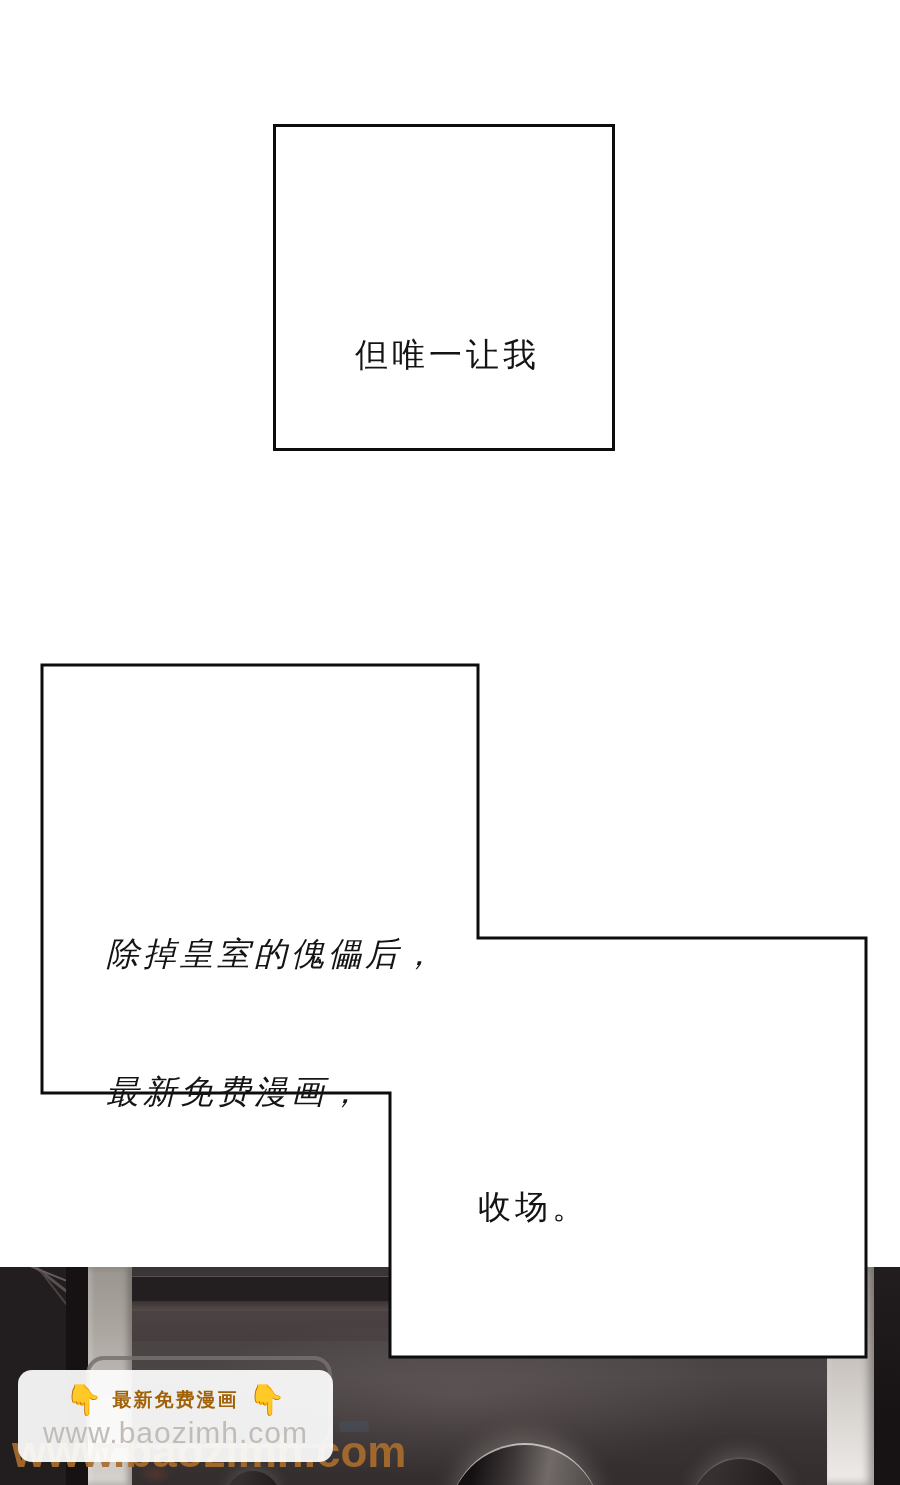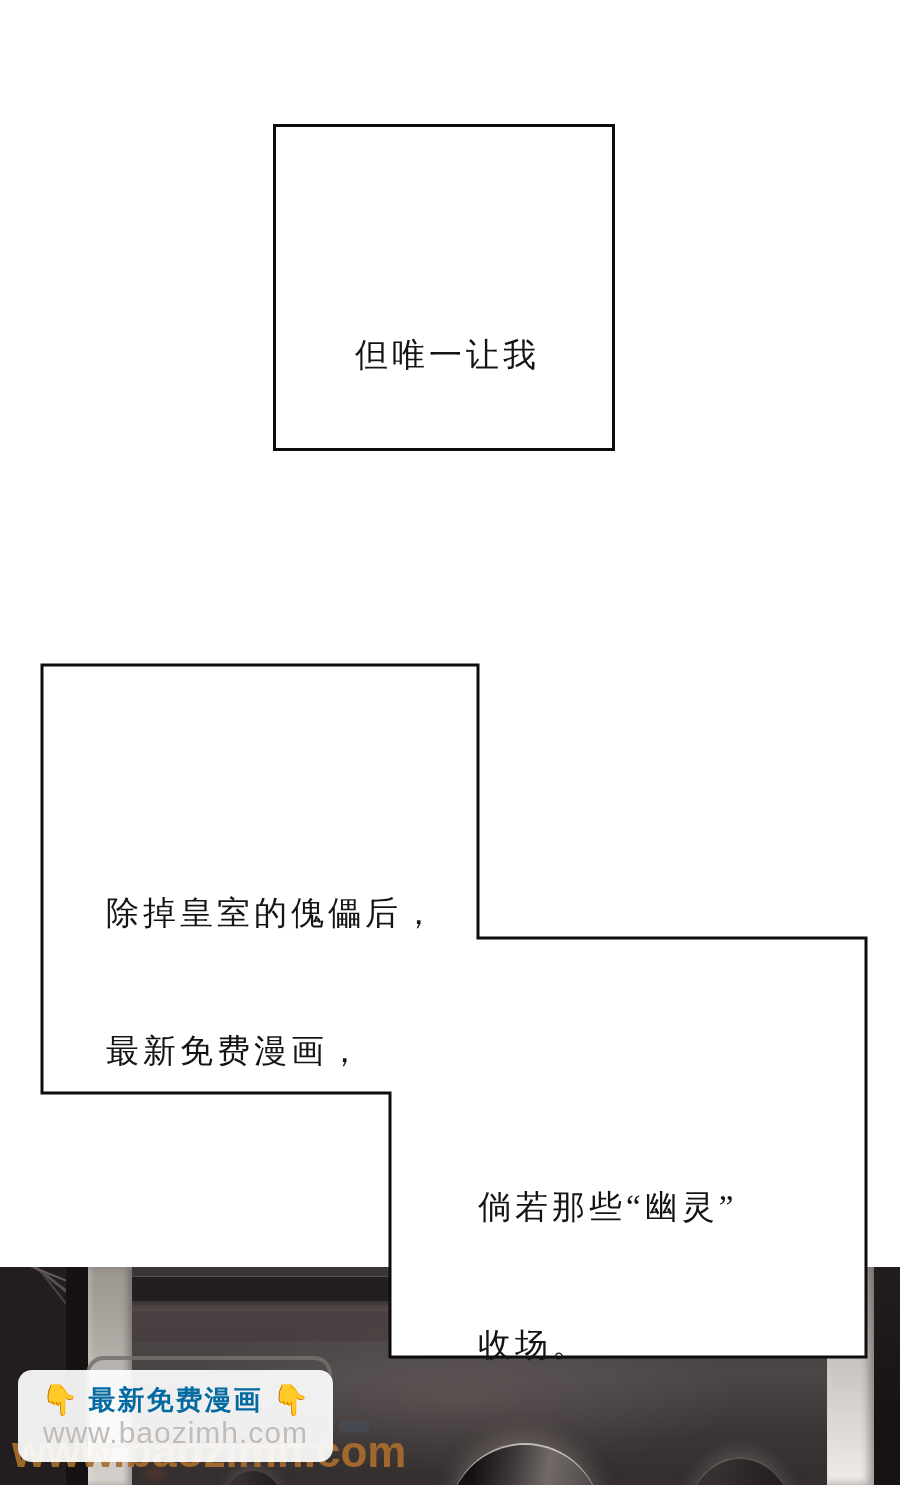--- a/index.html
+++ b/index.html
@@ -42,36 +42,36 @@
         background:linear-gradient(115deg,#363031 22%,#241e1f 60%,#1c1718 90%);
         border-top:2px solid rgba(160,150,145,.45);
         box-shadow:0 -6px 18px rgba(190,182,176,.22);}
 
   
   .merged-svg{position:absolute;left:0;top:0;width:900px;height:1485px;pointer-events:none;}
   .box-top{position:absolute;left:273px;top:124px;width:342px;height:327px;box-sizing:border-box;
            background:#ffffff;border:3px solid #0d0d0d;}
   .txt{position:absolute;color:#141414;font-size:33px;line-height:46px;letter-spacing:4px;white-space:pre;}
   .t-top{left:355px;top:240px;}
-  .t-left{left:106px;top:798px;}
+  .t-left{left:106px;top:839px;font-style:italic;}
   .t-right{left:478px;top:1092px;}
 
   
   .logo-outline{position:absolute;left:86px;top:1356px;width:246px;height:92px;box-sizing:border-box;
                 border:4px solid rgba(118,112,110,.85);border-radius:18px;}
   .orange-url{position:absolute;left:12px;top:1427px;font-family:"Liberation Sans",sans-serif;
               font-weight:700;font-size:44px;color:#a96d2c;letter-spacing:0;opacity:.92;white-space:nowrap;}
   .blue-frag{position:absolute;left:339px;top:1421px;width:30px;height:11px;border-radius:3px;
              background:rgba(68,84,99,.45);}
   .pill{position:absolute;left:18px;top:1370px;width:315px;height:92px;border-radius:14px;
         background:rgba(253,253,253,.93);display:flex;flex-direction:column;align-items:center;
         justify-content:center;gap:1px;font-family:"Liberation Sans",sans-serif;}
   .pill-l1{display:flex;align-items:center;gap:10px;line-height:32px;}
   .pill-emoji{font-size:30px;color:#f2b218;}
-  .pill-title{font-size:27px;letter-spacing:2px;color:#0369a1;font-weight:700;}
+  .pill-title{font-size:19px;letter-spacing:2px;color:#a16207;font-weight:700;}
   .pill-url{font-size:30px;letter-spacing:1px;color:#c2bcb8;line-height:32px;}
 </style>
 </head>
 <body>
 
 <div class="page">
 
   <div class="panel">
     <div class="band-top"></div>
     <div class="band-dark"></div>
@@ -100,21 +100,20 @@
   <div class="box-top"></div>
 
   <div class="txt t-top">
     <div>但唯一让我</div>
   </div>
   <div class="txt t-left">
     <div>除掉皇室的傀儡后，</div>
     <div>最新免费漫画，</div>
   </div>
   <div class="txt t-right">
-    <div>倘若那些“幽灵”</div>
     <div>收场。</div>
   </div>
 
   <div class="logo-outline"></div>
   <div class="orange-url">www.baozimh.com</div>
   <div class="blue-frag"></div>
   <div class="pill">
     <div class="pill-l1">
       <span class="pill-emoji">👇</span>
       <span class="pill-title">最新免费漫画</span>

